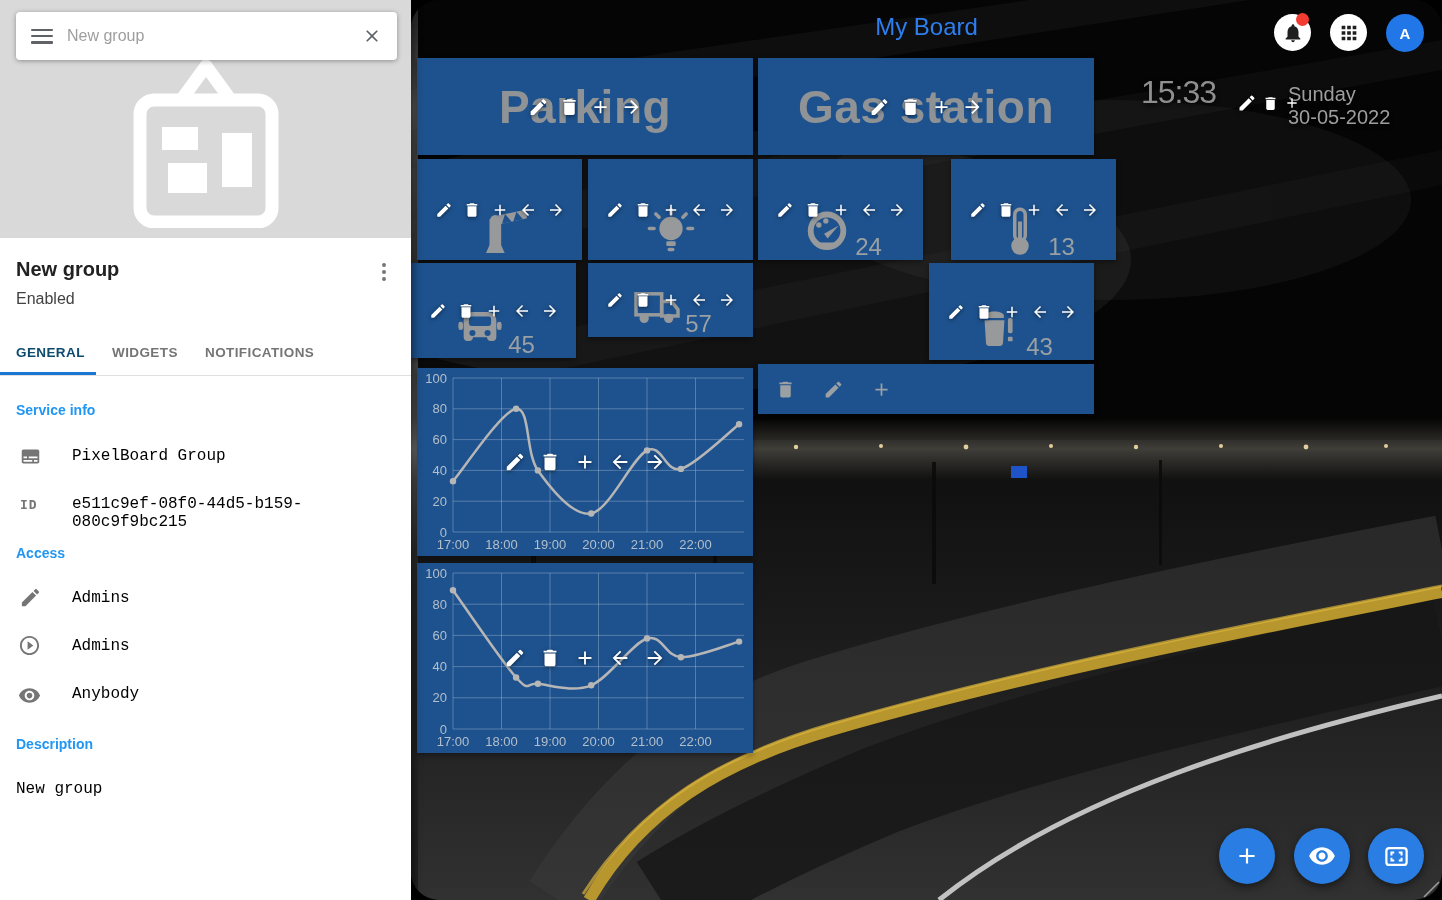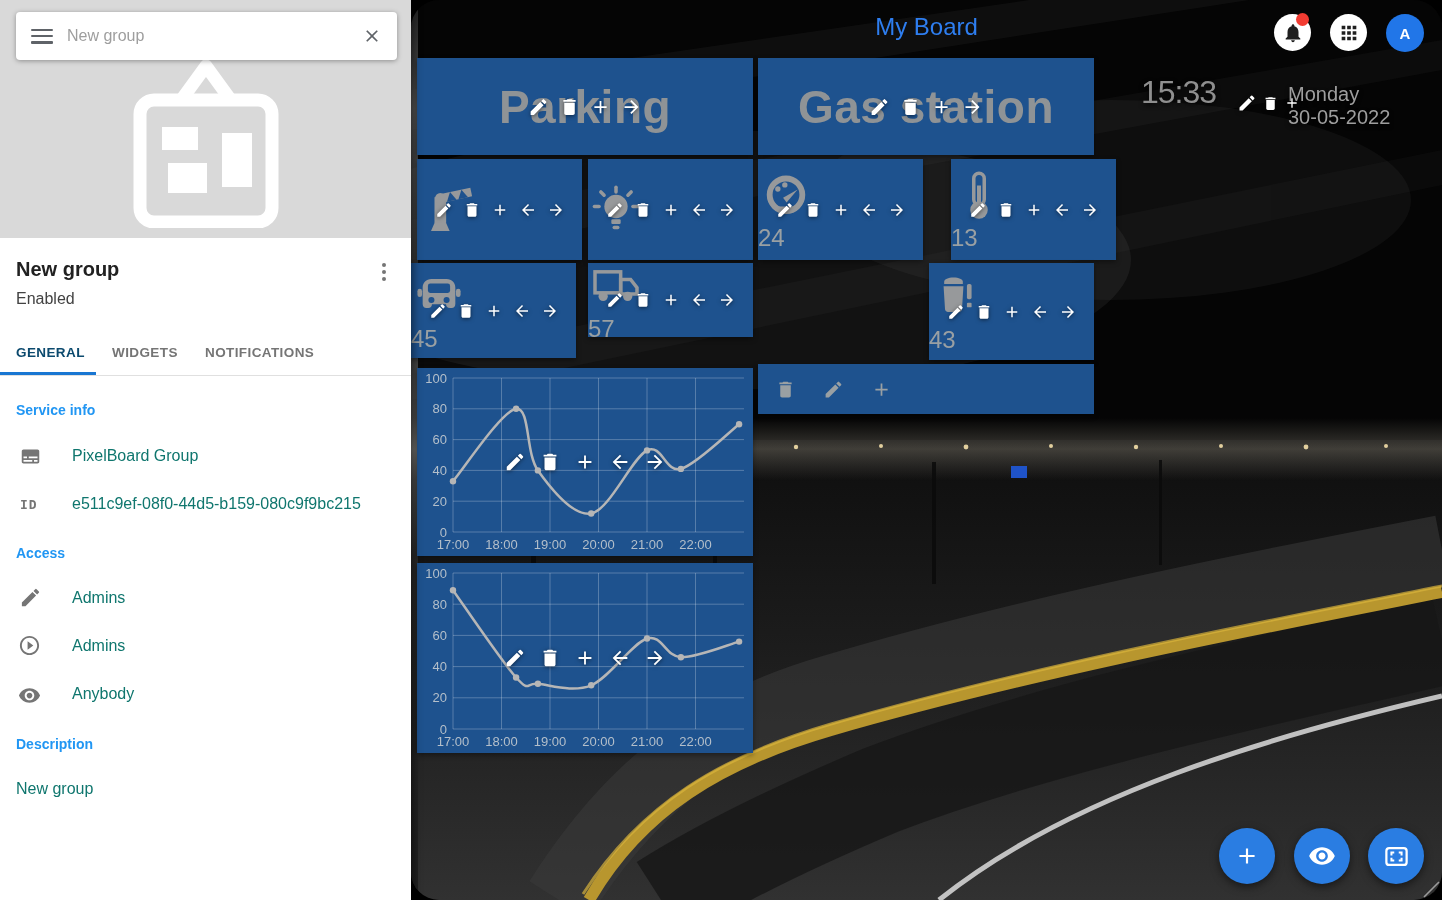--- a/index.html
+++ b/index.html
@@ -11,21 +11,21 @@
   html,body{width:1442px;height:900px;overflow:hidden;background:#000;
     font-family:"Liberation Sans", sans-serif;}
   #app{position:relative;width:1442px;height:900px;}
 
   
   #board{position:absolute;left:411px;top:0;width:1031px;height:900px;overflow:hidden;background:#070707;border-radius:28px;}
   #board .bg{position:absolute;left:0;top:0;}
   .tile{position:absolute;background:var(--tile);box-shadow:0 2px 5px rgba(0,0,0,.4);}
   .ghead{display:flex;align-items:center;justify-content:center;
     font-size:46px;font-weight:bold;color:#8f9396;letter-spacing:.5px;}
-  .wtile{display:flex;flex-direction:column;align-items:flex-start;justify-content:center;}
+  .wtile{display:flex;flex-direction:row;align-items:flex-end;justify-content:center;}
   .glyph{width:56px;height:56px;}
   .glyph svg{width:100%;height:100%;fill:var(--grey-ic);}
   .wvalue{font-size:24px;color:#9aa0a3;line-height:27px;}
   .ov{position:absolute;left:50%;top:50%;transform:translate(-50%,-50%);
     display:flex;align-items:center;gap:10px;
     filter:drop-shadow(0 1px 2px rgba(0,0,0,.55));}
   .ov svg{width:18px;height:18px;fill:#fff;display:block;}
   .ov.lg svg{width:21px;height:21px;}
   .ov.ch{gap:13px;}
   .ov.ch svg{width:22px;height:22px;}
@@ -78,21 +78,21 @@
   .bigicon{position:absolute;left:126px;top:58px;}
   .gtitle{position:absolute;left:16px;top:258px;font-size:20px;font-weight:600;color:#212121;}
   .gstatus{position:absolute;left:16px;top:290px;font-size:16px;color:#424242;}
   .kebab{position:absolute;left:372px;top:260px;width:24px;height:24px;fill:#757575;}
   .tabs{position:absolute;left:0;top:340px;width:411px;height:36px;}
   .tab{position:absolute;top:5px;font-size:13.5px;font-weight:bold;letter-spacing:.4px;color:#757575;}
   .tab.active{color:#0c4a6e;}
   .tab-underline{position:absolute;left:0;top:32px;width:96px;height:3px;background:#1976d2;}
   .tab-divider{position:absolute;left:0;top:35px;width:411px;height:1px;background:#e0e0e0;}
   .shead{position:absolute;font-size:14px;font-weight:bold;color:var(--accent);}
-  .srow-label{position:absolute;left:72px;font-size:16px;color:#0f766e;}
+  .srow-label{position:absolute;left:72px;font-size:16px;color:#000000;font-family:Liberation Mono, monospace;}
   .sicon{position:absolute;fill:#757575;}
   .idtxt{position:absolute;left:20px;font-family:"DejaVu Sans Mono",monospace;
     font-size:13px;font-weight:bold;color:#757575;letter-spacing:1px;}
 </style>
 </head>
 <body>
 
 <svg style="position:absolute;width:0;height:0" aria-hidden="true">
   <defs>
     <symbol id="i-edit" viewBox="0 0 24 24">
@@ -288,21 +288,21 @@
     </div>
     <div class="cbtn" style="left:919px">
       <svg fill="#1f1f1f">
           <use href="#i-apps"></use>
         </svg>
     </div>
     <div class="avatar" style="left:975px">A</div>
 
     <div class="clock-time">15:33</div>
     <div class="clock-date">
-      <div>Monday</div>
+      <div>Sunday</div>
       <div>30-05-2022</div>
     </div>
     <div class="clock-ov">
       <svg width="20" height="20">
           <use href="#i-edit"></use>
         </svg>
       <svg width="17" height="17">
           <use href="#i-delete"></use>
         </svg>
       <svg width="16" height="16">

